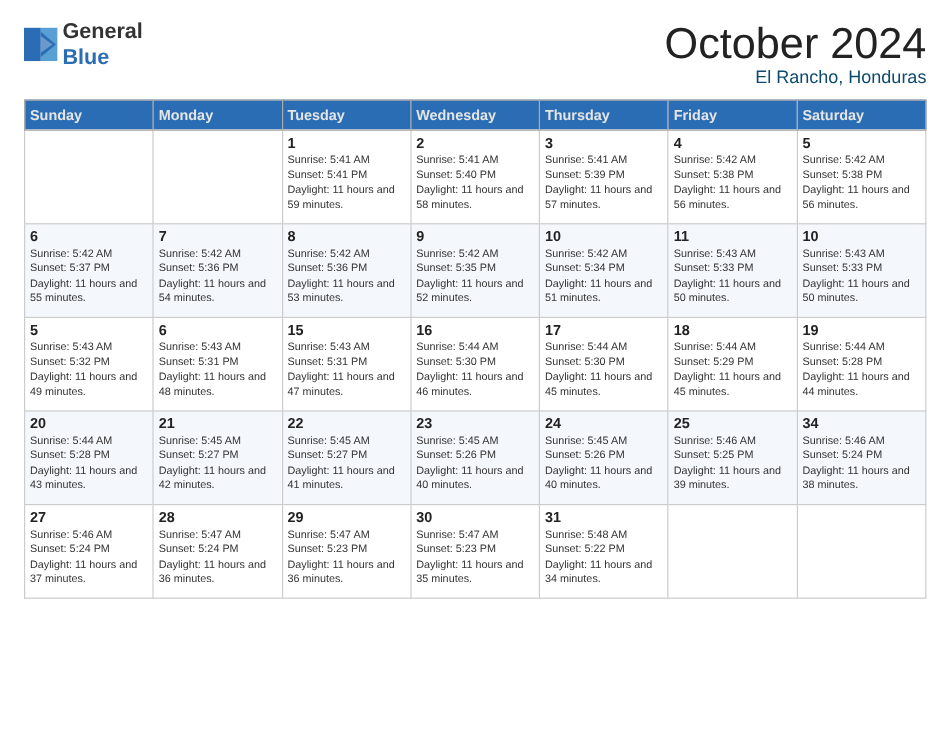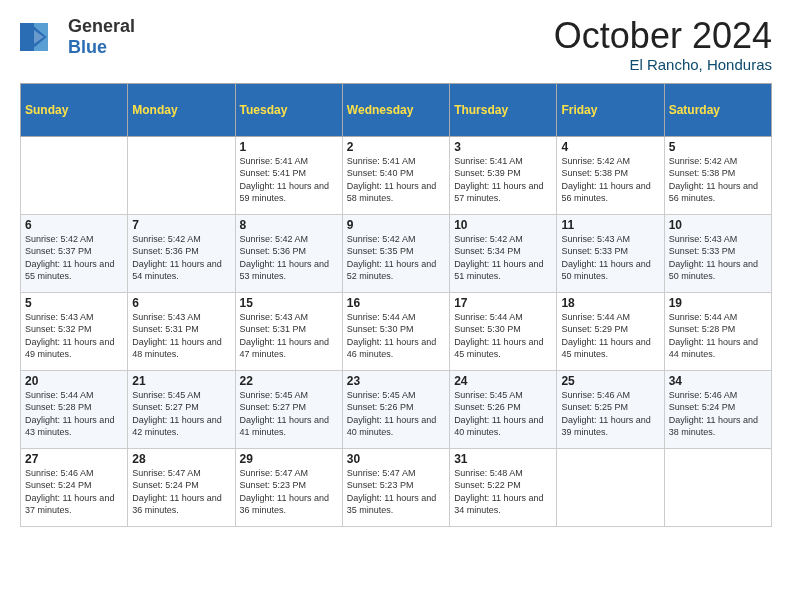--- a/index.html
+++ b/index.html
@@ -17,21 +17,21 @@
     }
     .header {
       display: flex;
       justify-content: space-between;
       align-items: flex-start;
       margin-bottom: 10px;
     }
     .logo {
       display: flex;
       align-items: center;
-      gap: 20px;
+      gap: 4px;
     }
     .logo-icon {
       width: 28px;
       height: 28px;
     }
     .title-section {
       text-align: right;
     }
     .month-title {
       font-size: 36px;
@@ -43,24 +43,24 @@
       font-size: 15px;
       color: #0c4a6e;
     }
     .calendar-table {
       width: 100%;
       border-collapse: collapse;
       table-layout: fixed;
     }
     .calendar-table th {
       background-color: #2a6db5;
-      color: #fde047;
+      color: #e5e5e5;
       font-size: 12px;
       font-weight: bold;
-      padding: 19px 4px;
+      padding: 5px 4px;
       text-align: left;
       border: 1px solid #aaa;
       margin-top: 40px;
     }
     .calendar-table td {
       border: 1px solid #ccc;
       vertical-align: top;
       padding: 3px 4px;
       font-size: 9.5px;
       color: #333;

